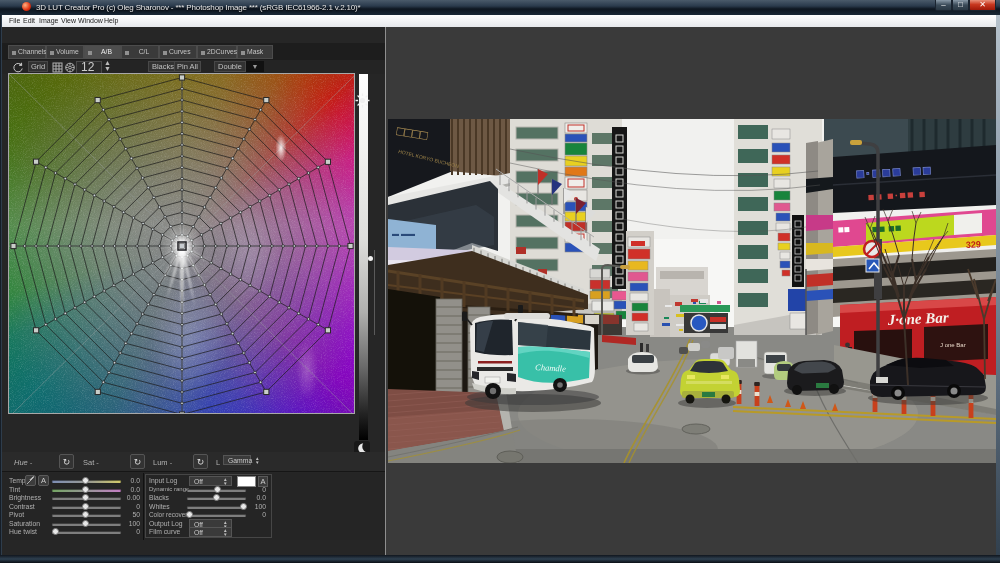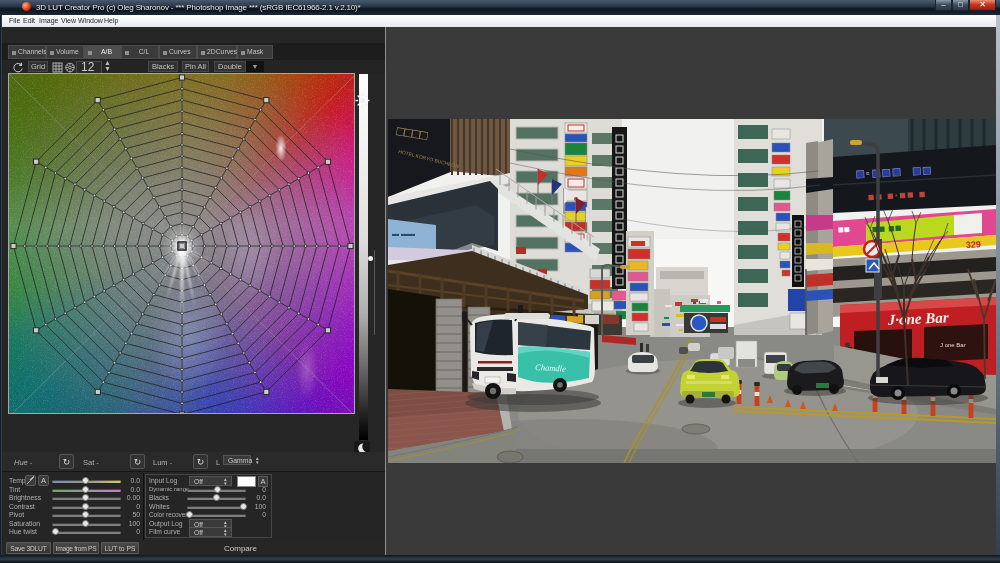--- a/index.html
+++ b/index.html
@@ -631,21 +631,21 @@
       <svg class="abs" style="left:50px;top:2px" width="24" height="11" viewBox="0 0 24 11" stroke="#b0b0b0" fill="none">
         <rect x="1" y="1" width="9" height="9"></rect>
           <path d="M1 4h9M1 7h9M4 1v9M7 1v9"></path>
         <circle cx="18" cy="5.5" r="4.3"></circle>
           <circle cx="18" cy="5.5" r="1.4"></circle>
           <path d="M18 1.2v2M18 8.3v2M13.7 5.5h2M20.3 5.5h2M15 2.5l1.2 1.6M21 2.5l-1.2 1.6M15 8.5l1.2-1.6M21 8.5l-1.2-1.6"></path>
       </svg>
       <div class="abs" style="left:74px;top:1px;width:26px;height:25px;background:#2a2a2a;border:1px solid #4a4a4a;color:#ccc;font-size:12px;line-height:10px;padding-left:4px;">12</div>
       <span class="abs" style="left:102px;top:0px;font-size:7px;color:#bbb;line-height:6px;">▲<br>▼</span>
       <div class="gbtn" style="left:146px;width:30px;">Blacks</div>
-      <div class="gbtn" style="left:180px;width:27px;">Pin All</div>
+      <div class="gbtn" style="left:172px;width:27px;">Pin All</div>
       <div class="gbtn" style="left:212px;width:32px;">Double</div>
       <div class="abs" style="left:244px;top:1px;width:18px;height:11px;background:#111;color:#999;font-size:7px;line-height:11px;text-align:center;">▼</div>
     </div>
     <div class="abs" id="sq">
         <div class="lay" id="conic"></div>
         <div class="lay" id="desat"></div>
         <div class="lay" id="vtone"></div>
         <div class="lay" style="background:rgba(8,8,12,0.045)"></div>
         <div class="lay" id="haze1"></div>
         <div class="lay" id="haze2"></div>
@@ -974,23 +974,17 @@
         <div class="strack" style="left:185px;top:41px;width:59px;"></div>
         <div class="shandle" style="left:183.5px;top:38px;"></div>
         <div class="sval" style="left:240px;top:38px;">0</div>
         <span class="abs" style="left:147px;top:46.5px;color:#b0b0b0;">Output Log</span>
         <div class="dd" style="left:187px;top:45.5px;width:43px;">Off</div>
         <span class="spin" style="left:221px;top:47.5px;">▲<br>▼</span>
         <span class="abs" style="left:147px;top:55px;color:#b0b0b0;">Film curve</span>
         <div class="dd" style="left:187px;top:54px;width:43px;">Off</div>
         <span class="spin" style="left:221px;top:56px;">▲<br>▼</span>
     </div>
-    <div class="abs" id="btnrow">
-      <div class="bbtn" style="left:4px;width:45px;letter-spacing:-0.2px;">Save 3DLUT</div>
-      <div class="bbtn" style="left:51px;width:46px;letter-spacing:-0.3px;">Image from PS</div>
-      <div class="bbtn" style="left:99px;width:38px;">LUT to PS</div>
-      <span class="abs" style="left:222px;top:3px;color:#ccc;font-size:8px;">Compare</span>
-    </div>
   </div>
   <div class="abs" id="lborder"></div>
   <div class="abs" id="rborder"></div>
   <div class="abs" id="bborder"></div>
 </div>
 
 </body></html>

